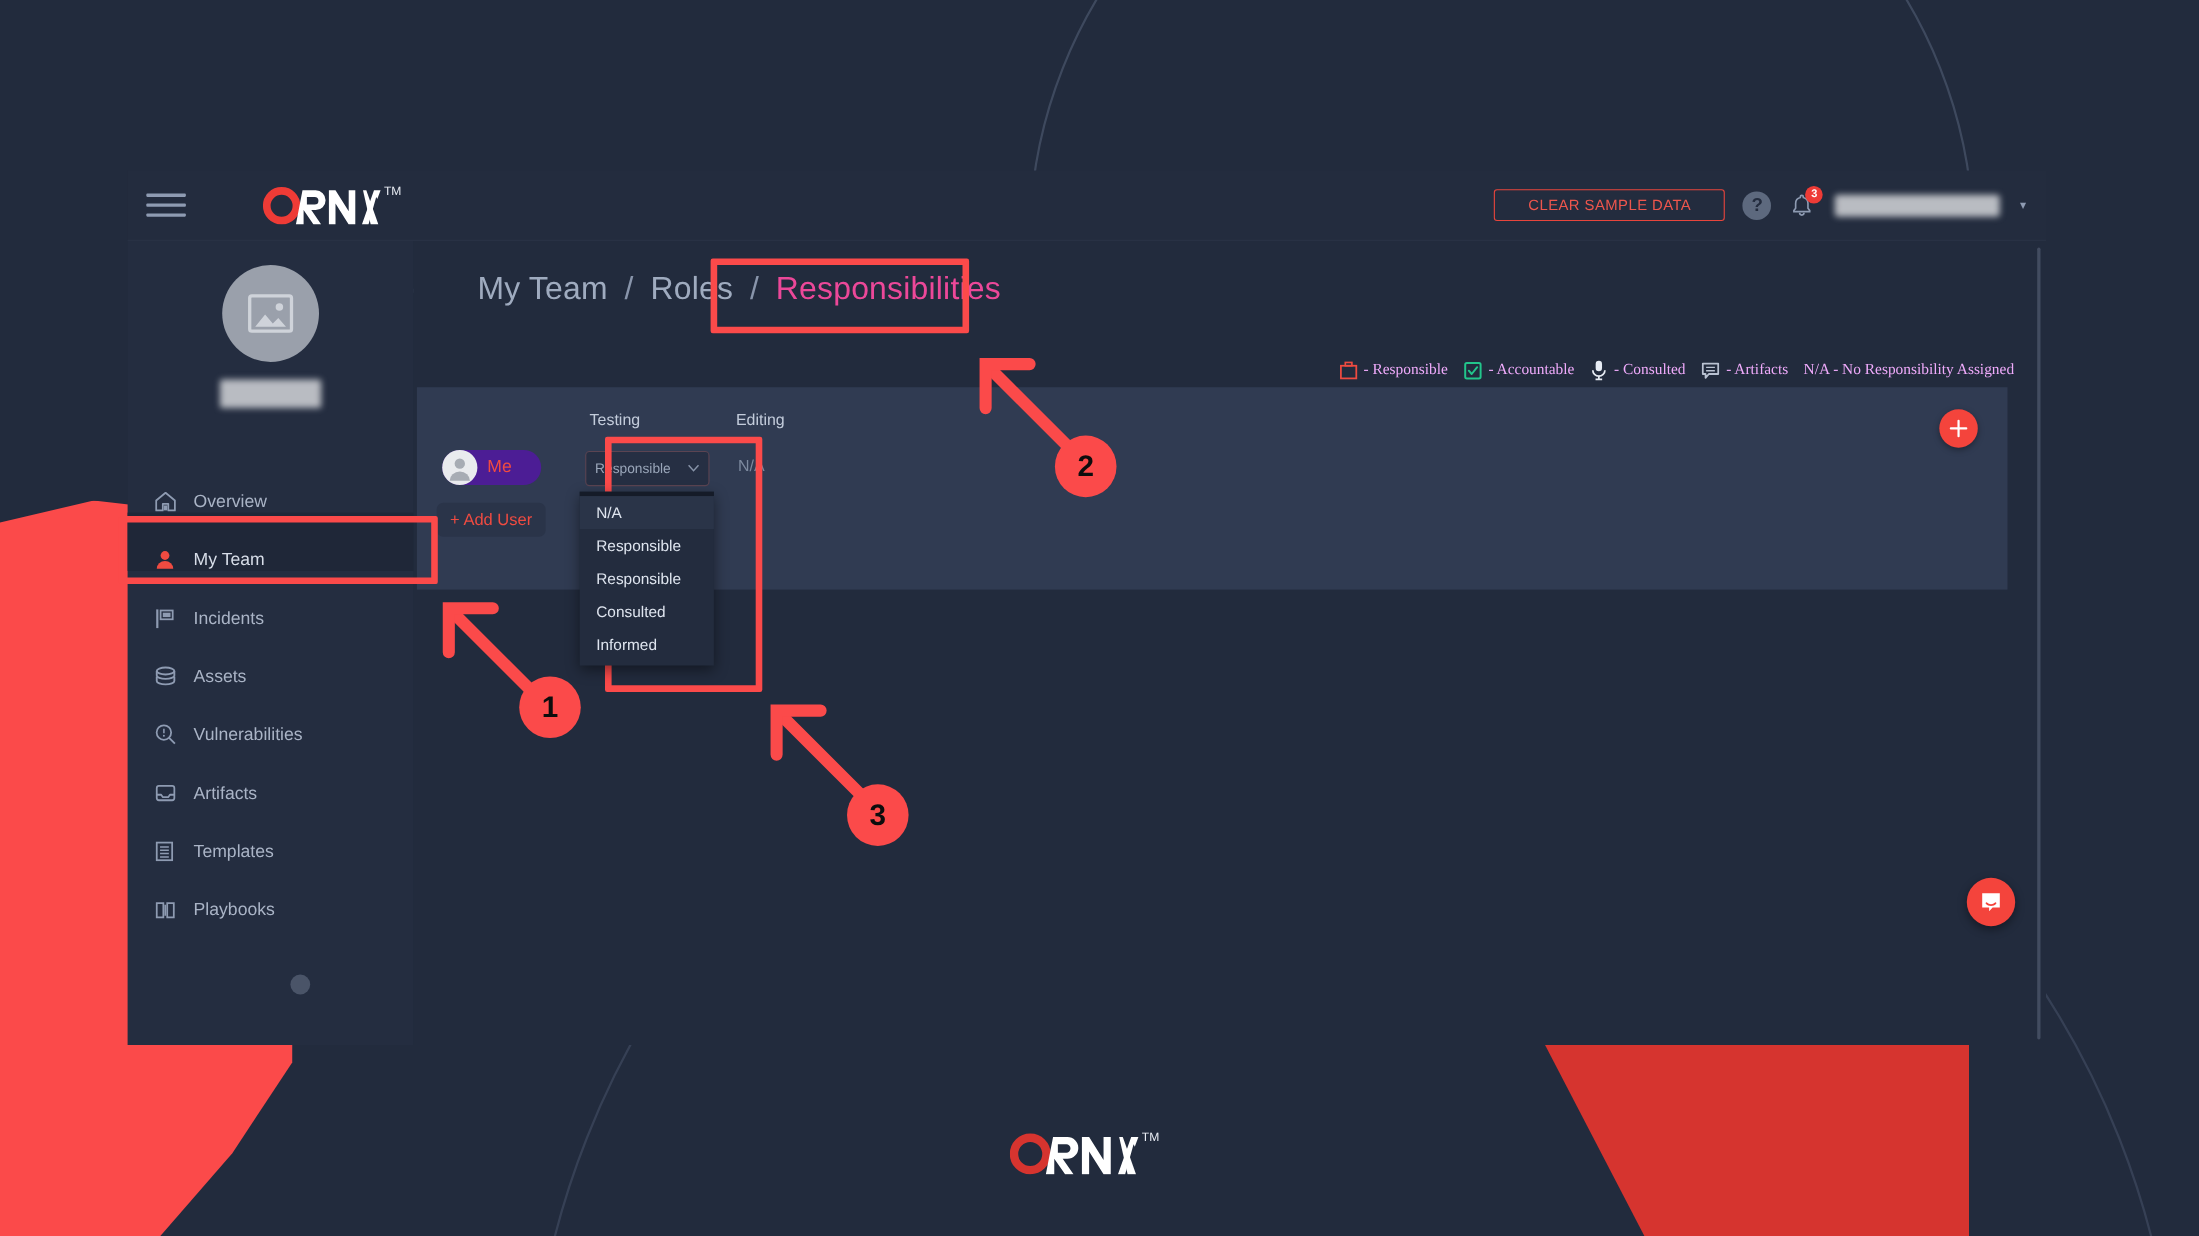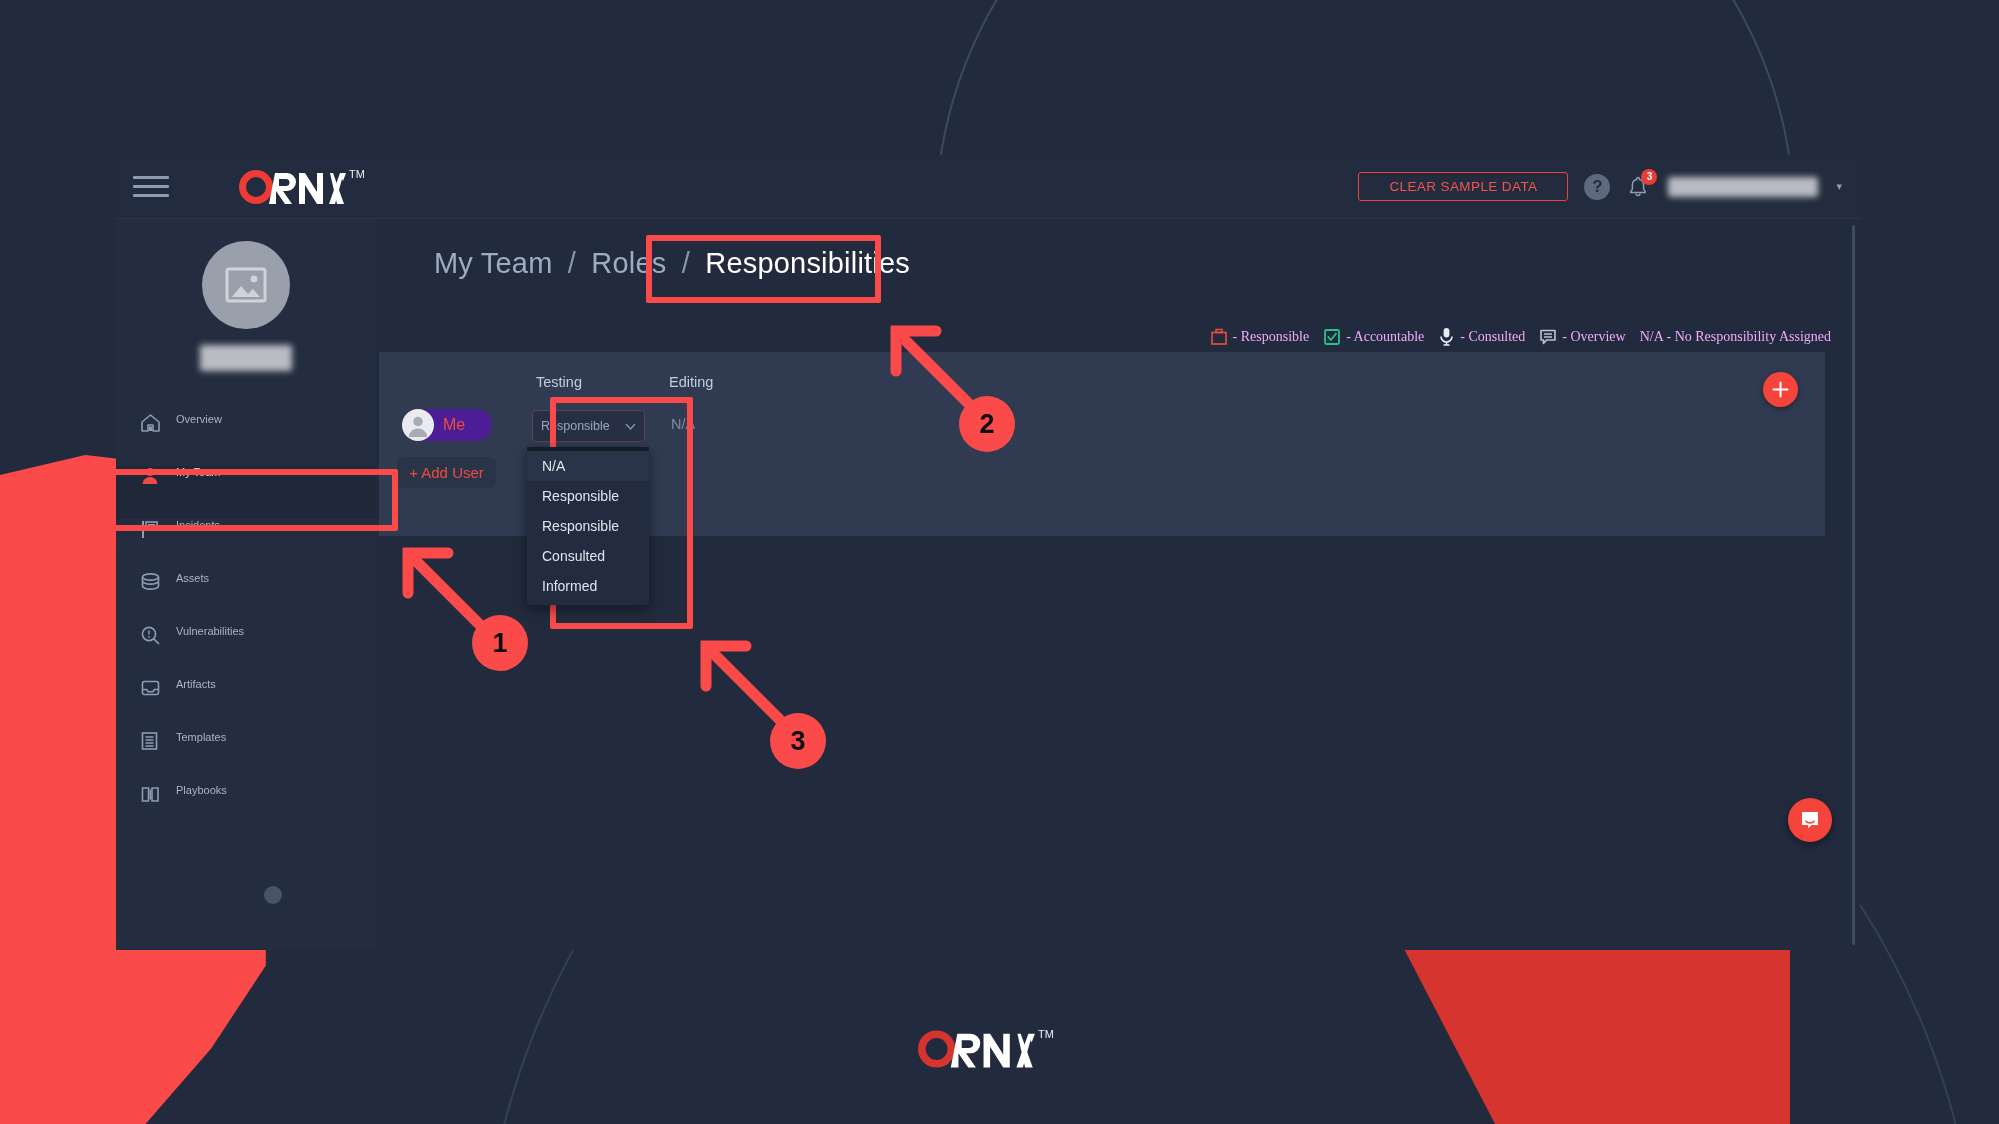--- a/index.html
+++ b/index.html
@@ -86,43 +86,43 @@
   .profile{ padding-top:22px; display:flex; flex-direction:column; align-items:center; }
   .avatar-big{
     width:88px; height:88px; border-radius:50%; background:#9aa0ab;
     display:flex; align-items:center; justify-content:center;
   }
   .name-blur{
     margin-top:16px; width:92px; height:26px; background:#b9bcc2; border-radius:2px; filter:blur(3px);
   }
   .nav{ margin-top:42px; }
   .nav-item{
-    height:53px; display:flex; align-items:flex-start; padding-left:24px; cursor:pointer;
-    color:#aab4c6; font-size:11px; position:relative;
+    height:53px; display:flex; align-items:flex-end; padding-left:24px; cursor:pointer;
+    color:#aab4c6; font-size:16px; position:relative;
   }
   .nav-item.active{ background:#1f2738; }
   .nav-item .ico{ width:36px; display:flex; align-items:center; justify-content:flex-start; }
   .nav-item.active .lbl{ color:#d7dde8; }
   .nav-dot{
     position:absolute; left:148px; top:731px; width:18px; height:18px; border-radius:50%;
     background:#4a5468;
   }
 
   
   .main{
     position:absolute; left:260px; top:64px; width:1484px; height:731px;
     background:#222b3d;
   }
   .breadcrumb{
     position:absolute; left:58px; top:28px; font-size:29px; color:#9fabbf;
     white-space:nowrap; letter-spacing:.2px;
   }
   .breadcrumb .crumb{ cursor:pointer; }
   .breadcrumb .sep{ margin:0 7px; color:#8995ab; }
-  .breadcrumb .current{ color:#ffffff; }
+  .breadcrumb .current{ color:#ec4899; }
 
   .legend{
     position:absolute; right:22px; top:108px; display:flex; gap:7px;
     font-size:14px; color:#f0abfc; white-space:nowrap;font-family:Liberation Serif, serif;
   }
   .legend .grp{ display:flex; align-items:center; gap:5px; margin-right:7px; }
 
   .panel{
     position:absolute; left:3px; top:133px; width:1446px; height:184px;
     background:#303b52;
@@ -386,21 +386,21 @@
             <path d="M3 9.5 a5.5 5.5 0 0 0 11 0" fill="none" stroke="#e7ecf4" stroke-width="1.6"></path>
             <path d="M8.5 15 v3 M5.5 18 h6" stroke="#e7ecf4" stroke-width="1.6"></path>
           </svg>
           <span>- Consulted</span>
         </div>
         <div class="grp">
           <svg width="18" height="18" viewBox="0 0 18 18">
             <path d="M2 2.5 h14 v9.5 h-8.5 l-3 3.5 v-3.5 h-2.5 z" fill="none" stroke="#b9c2d2" stroke-width="1.6" stroke-linejoin="round"></path>
             <path d="M5 6 h8 M5 9 h8" stroke="#b9c2d2" stroke-width="1.3"></path>
           </svg>
-          <span>- Overview</span>
+          <span>- Artifacts</span>
         </div>
         <div class="grp">
           <span>N/A - No Responsibility Assigned</span>
         </div>
       </div>
 
       <div class="panel">
 
         <div class="col-head ch-testing">Testing</div>
         <div class="col-head ch-editing">Editing</div>

